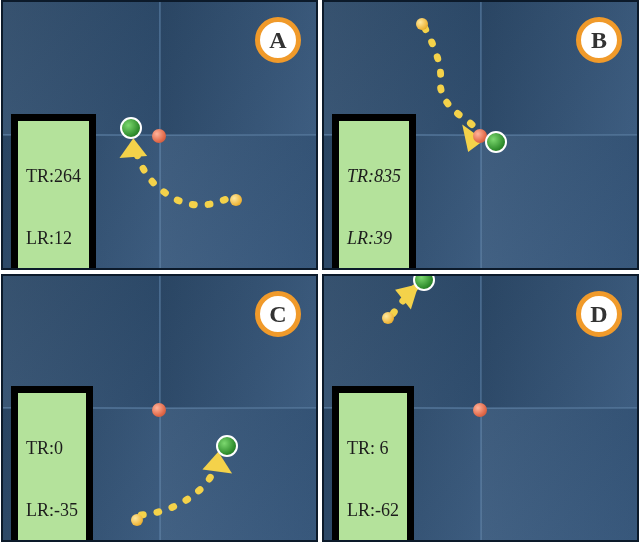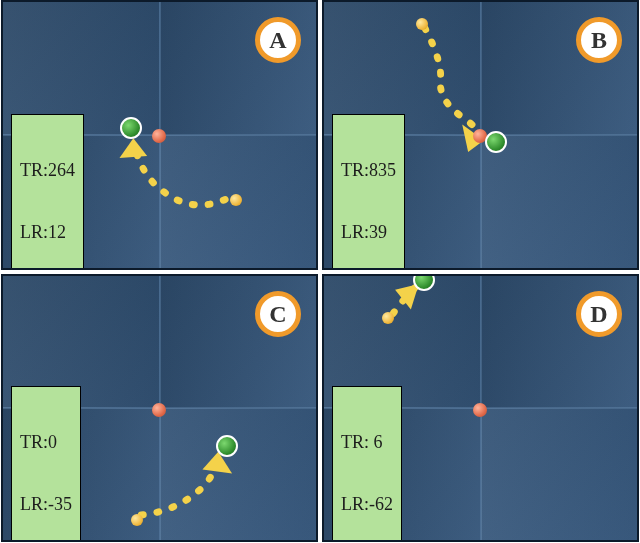--- a/index.html
+++ b/index.html
@@ -15,21 +15,21 @@
     background:
       linear-gradient(90deg,rgba(255,255,255,0.06),rgba(0,0,0,0.06)) top left /50% 50% no-repeat,
       linear-gradient(90deg,rgba(0,0,0,0.10),rgba(255,255,255,0.03)) top right/50% 50% no-repeat,
       linear-gradient(90deg,rgba(0,0,0,0.10),rgba(255,255,255,0.03)) bottom left/50% 50% no-repeat,
       linear-gradient(90deg,rgba(255,255,255,0.06),rgba(0,0,0,0.06)) bottom right/50% 50% no-repeat;
     pointer-events:none;
   }
   .badge{position:absolute;width:46px;height:46px;border-radius:50%;
     background:#fff;border:5px solid #f09a2a;display:flex;align-items:center;justify-content:center;
     font-size:24px;font-weight:700;color:#333;box-sizing:border-box;}
-  .info{position:absolute;background:#b4e29b;border:1px solid #000000;padding:4px 8px 6px;
+  .info{position:absolute;background:#b4e29b;border:7px solid #000000;padding:4px 8px 6px;
     font-size:18px;line-height:1.15;color:#1c1c1c;white-space:pre;}
   .dot{position:absolute;border-radius:50%;transform:translate(-50%,-50%);}
   .red{width:14px;height:14px;background:radial-gradient(circle at 35% 35%,#ffb49c,#e26a4a 60%,#b74a2e);} 
   .grn{width:18px;height:18px;background:radial-gradient(circle at 35% 35%,#7cd86f,#2f8c2c 65%,#1e5e1d);border:2px solid #fff;box-sizing:content-box;}
   .yel{width:12px;height:12px;background:radial-gradient(circle at 35% 35%,#ffe9a0,#efb63a 65%,#c78a1e);} 
   svg.trail{position:absolute;inset:0;overflow:visible;}
   .dash{fill:none;stroke:#f4d24a;stroke-width:7;stroke-linecap:round;stroke-linejoin:round;stroke-dasharray:2 14;}
   .arrowhead{fill:#f4d24a;}
 </style>
 </head>
@@ -52,21 +52,21 @@
   <div class="dot red" style="left:156px;top:134px;"></div>
   <div class="dot grn" style="left:128px;top:126px;"></div>
   <div class="dot yel" style="left:233px;top:198px;"></div>
 </div>
 
 <div class="panel" style="left:322px;top:0;width:317px;height:270px;">
   <div class="field"></div>
   <div class="badge" style="right:15px;top:15px;">
     <span>B</span>
   </div>
-  <div class="info" style="left:8px;top:112px;">
+  <div class="info" style="left:8px;top:112px;font-style:italic;">
     <div>TR:835</div>
     <div>LR:39</div>
   </div>
   <svg class="trail" viewBox="0 0 317 270">
     <path class="dash" d="M102 26 Q120 60 118 80 Q116 100 142 118 Q156 128 160 136"></path>
     <polygon class="arrowhead" points="162,140 140,124 146,152"></polygon>
   </svg>
   <div class="dot red" style="left:156px;top:134px;"></div>
   <div class="dot grn" style="left:172px;top:140px;"></div>
   <div class="dot yel" style="left:98px;top:22px;"></div>

